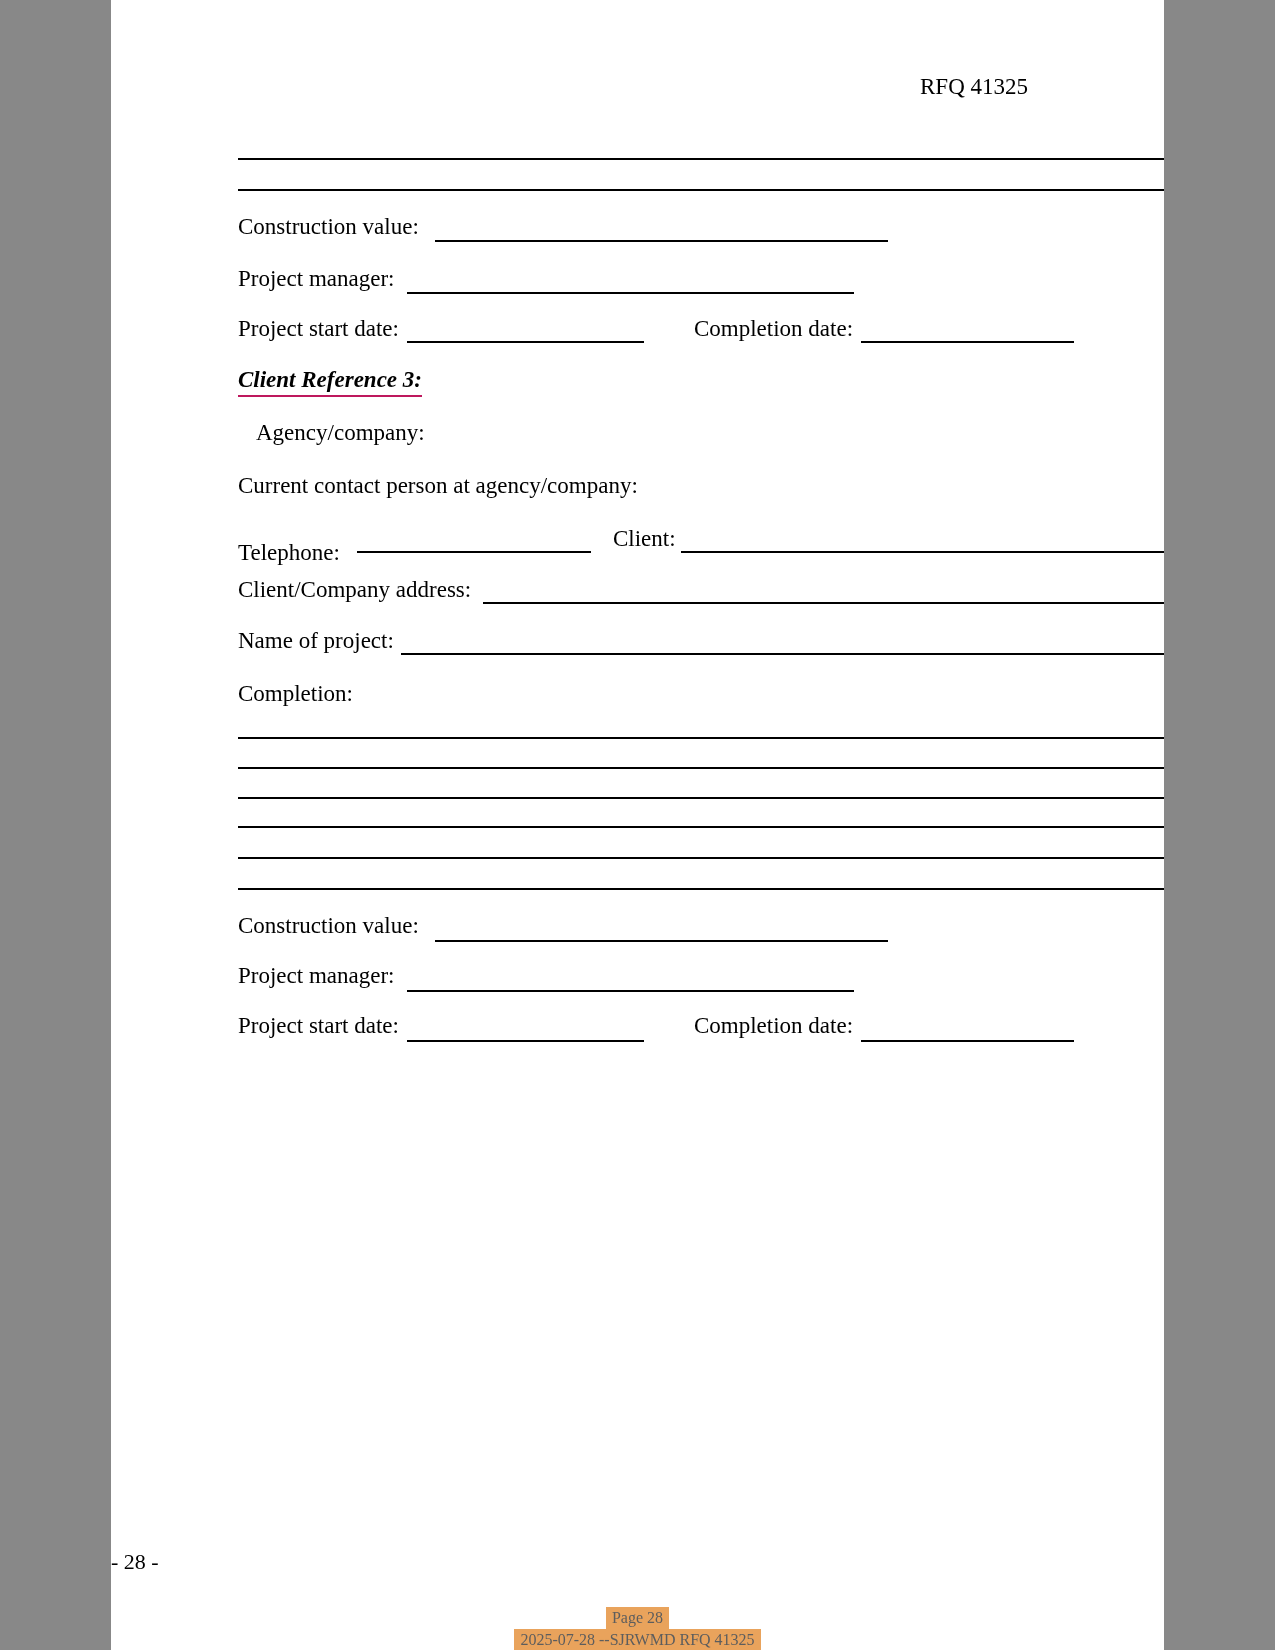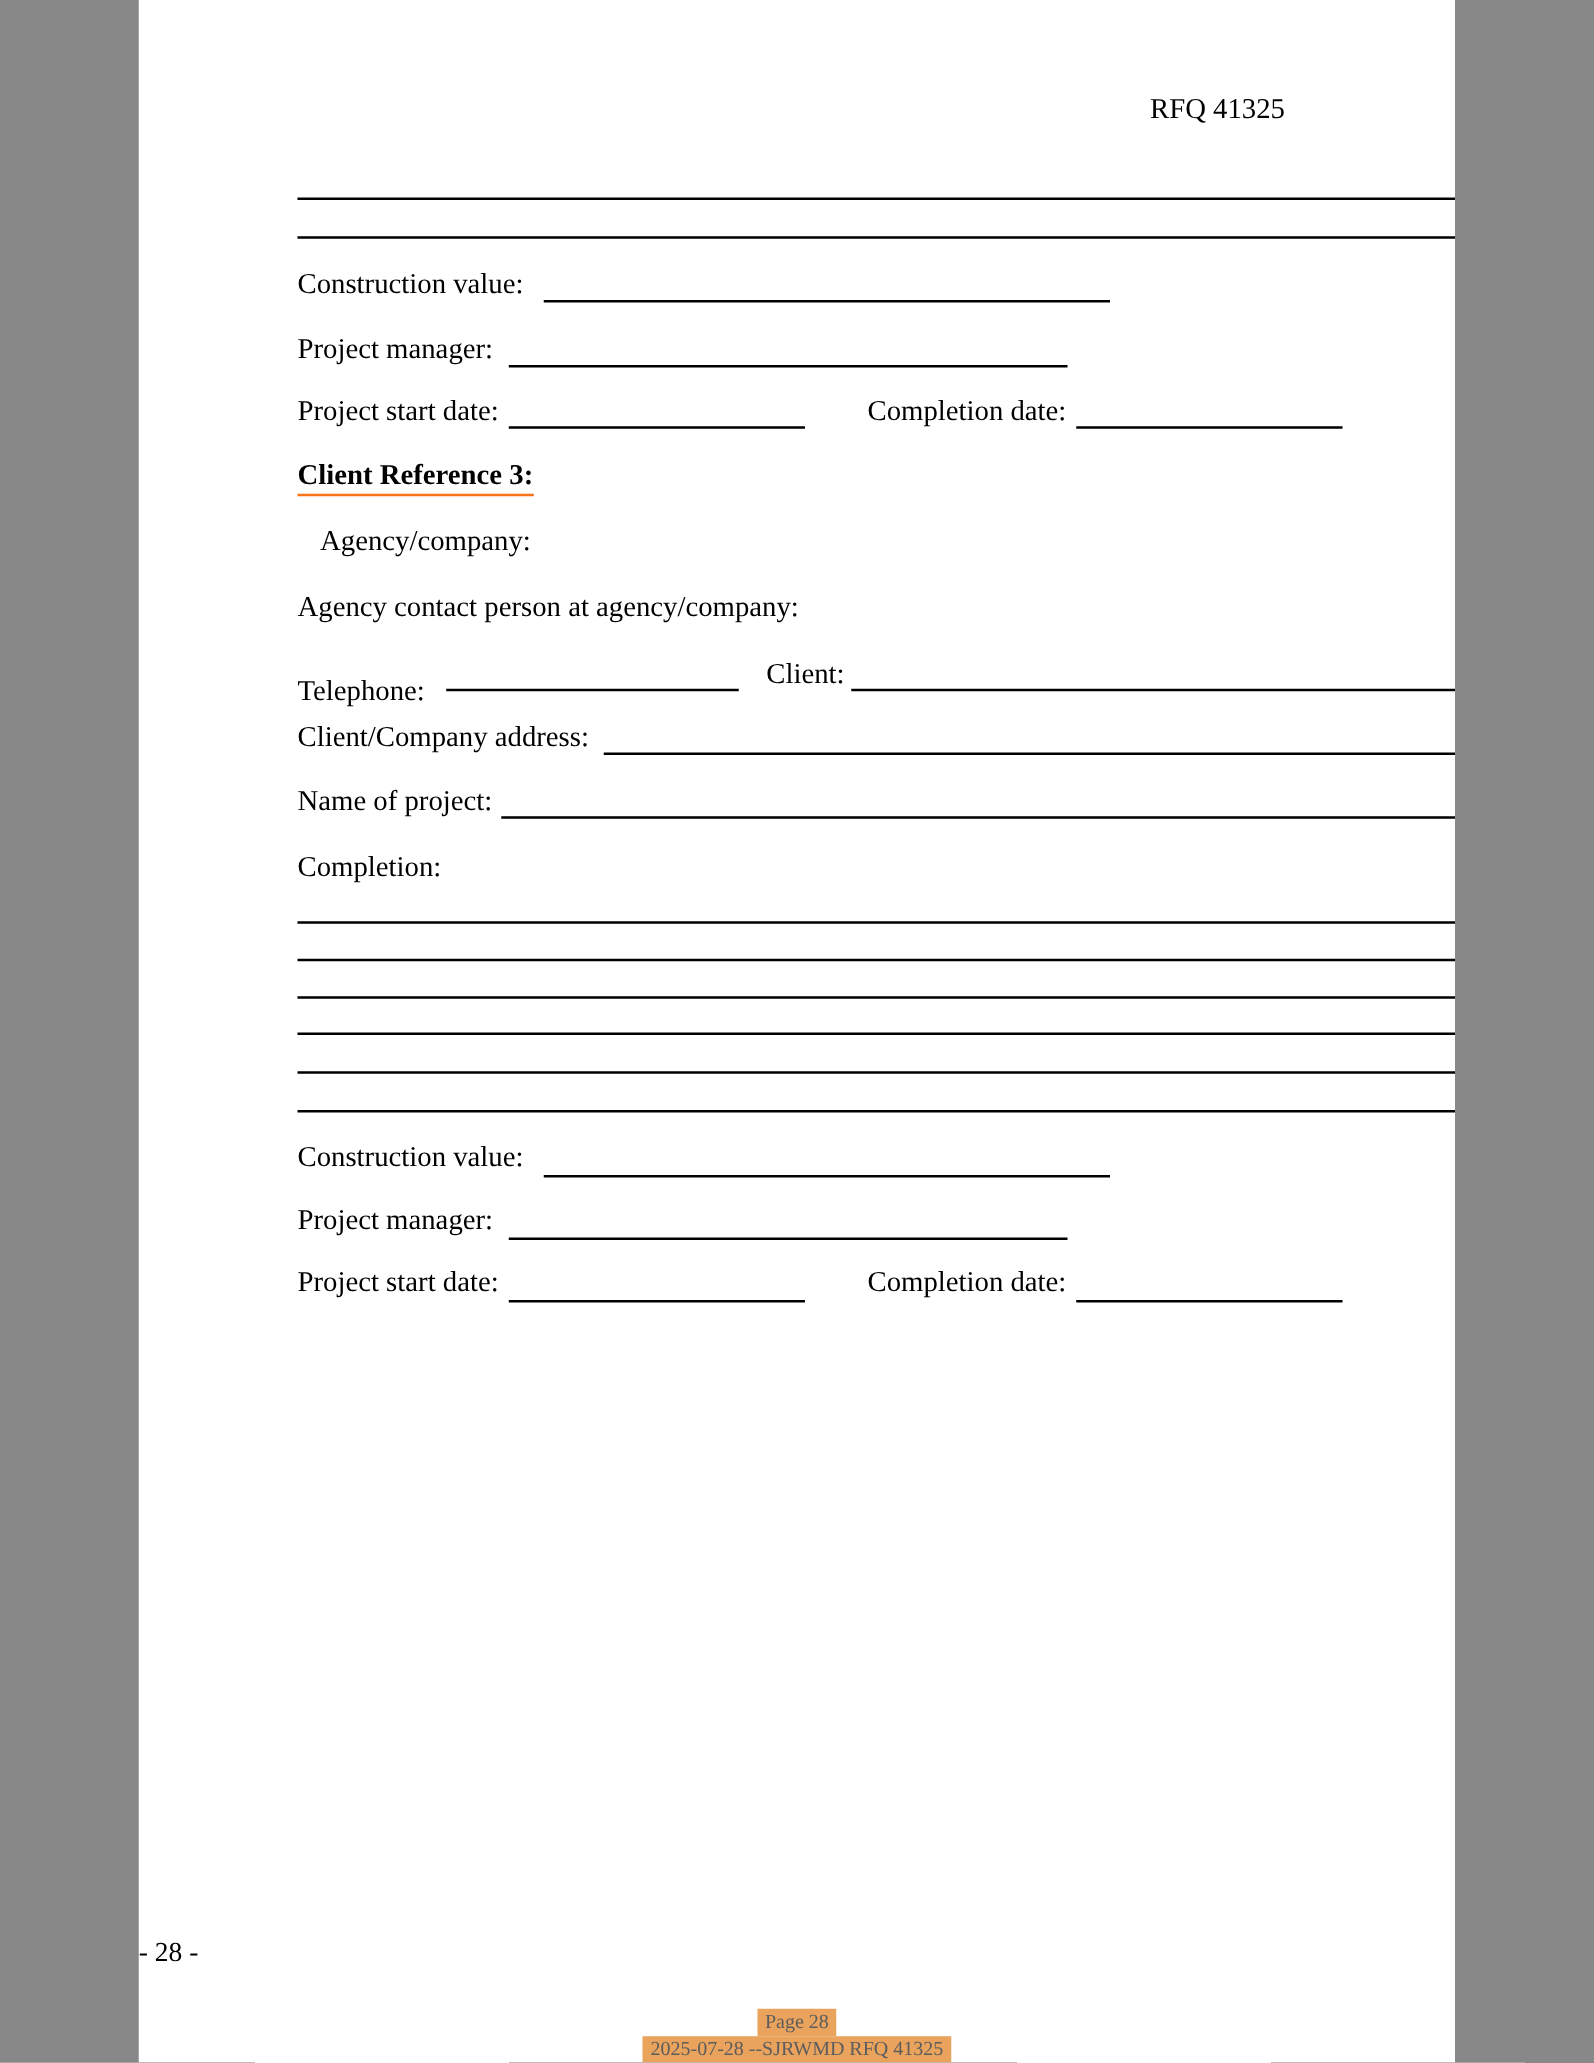--- a/index.html
+++ b/index.html
@@ -19,22 +19,23 @@
     white-space:nowrap;
     color:#000;
   }
   .bold{font-weight:bold;}
   .bl{ 
     position:absolute;
     height:0;
     border-top:2px solid #000;
   }
   .heading-underline{
-    border-bottom:2px solid #f97316;
+    border-bottom:2px solid #be185d;
     padding-bottom:3px;
+    font-style:italic;
   }
   .hdr{
     position:absolute;
     top:74px;right:136px;
     font-size:23px;
     white-space:nowrap;
   }
   .pgnum{
     position:absolute;
     top:1549px;left:0;width:100%;
@@ -77,21 +78,21 @@
   <div class="bl" style="left:296px;top:341px;width:237px;"></div>
   <div class="lbl" style="left:583px;top:316px;">Completion date:</div>
   <div class="bl" style="left:750px;top:341px;width:213px;"></div>
 
   <div class="lbl bold" style="left:127px;top:367px;">
     <span class="heading-underline">Client Reference 3:</span>
   </div>
 
   <div class="lbl" style="left:145px;top:420px;">Agency/company:</div>
 
-  <div class="lbl" style="left:127px;top:473px;">Agency contact person at agency/company:</div>
+  <div class="lbl" style="left:127px;top:473px;">Current contact person at agency/company:</div>
 
   <div class="lbl" style="left:127px;top:540px;text-align:right;">Telephone:</div>
   <div class="bl" style="left:246px;top:551px;width:234px;"></div>
   <div class="lbl" style="left:502px;top:526px;">Client:</div>
   <div class="bl" style="left:570px;top:551px;width:565px;"></div>
 
   <div class="lbl" style="left:127px;top:577px;">Client/Company address:</div>
   <div class="bl" style="left:372px;top:602px;width:751px;"></div>
 
   <div class="lbl" style="left:127px;top:628px;">Name of project:</div>

